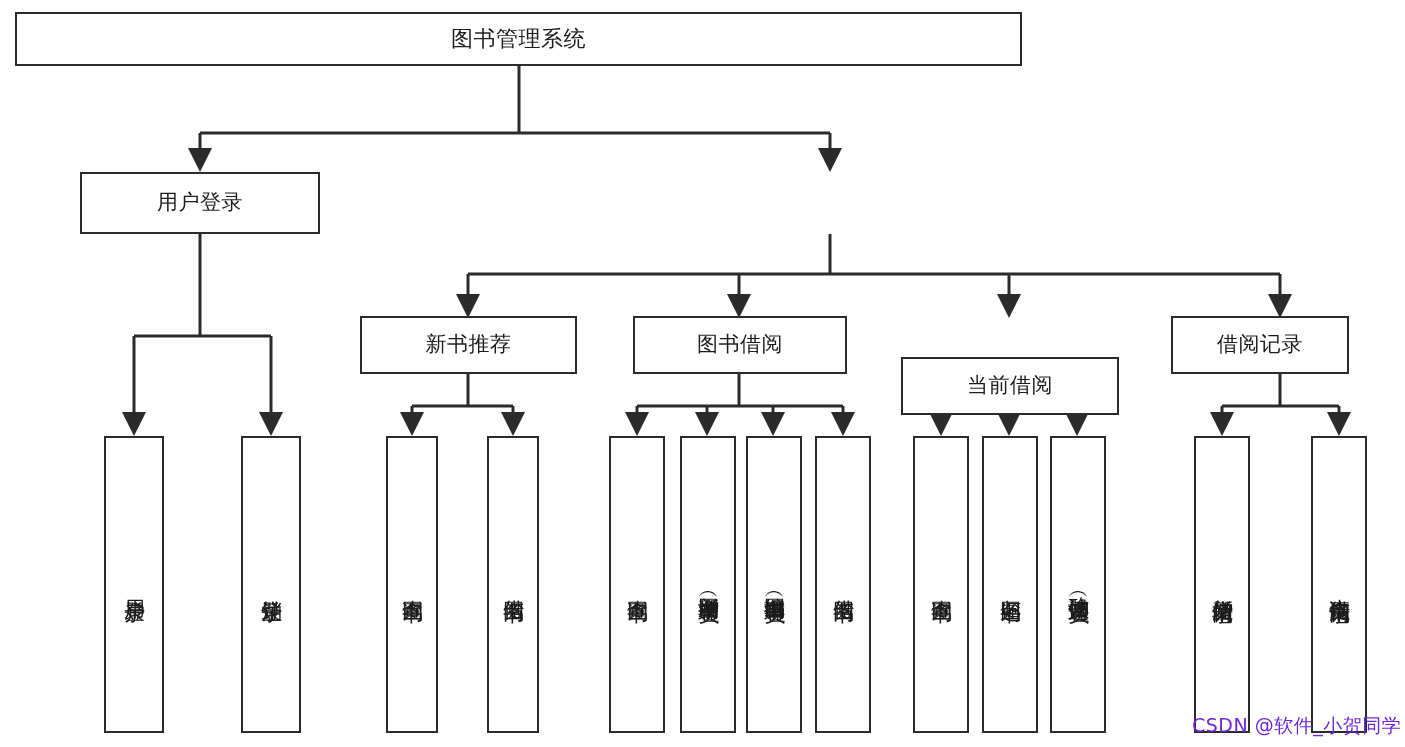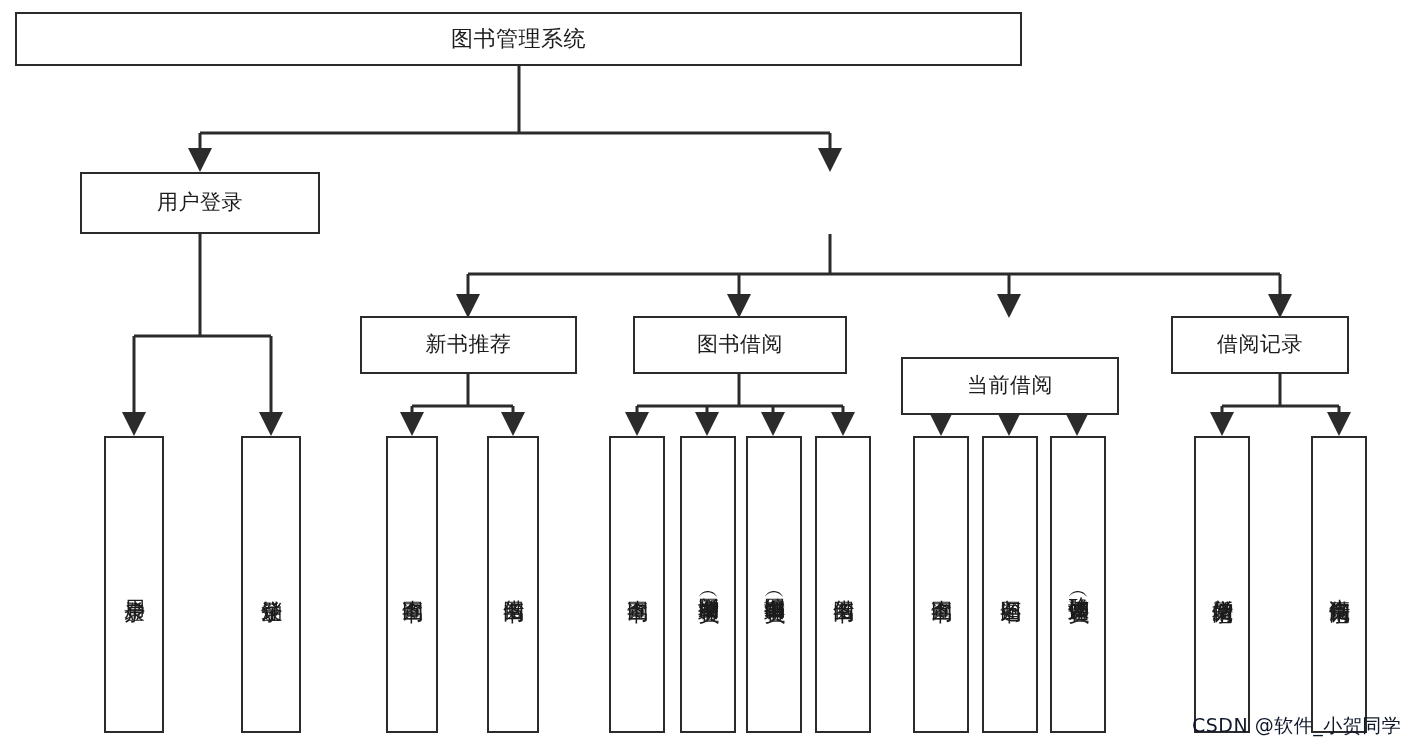--- a/index.html
+++ b/index.html
@@ -53,21 +53,21 @@
   #edges {
     position: absolute;
     left: 0;
     top: 0;
     width: 1405px;
     height: 747px;
     pointer-events: none;
   }
   .watermark {
     position: absolute;
-    color: #0f172a;
+    color: #6d28d9;
     font-size: 19px;
     letter-spacing: 0.5px;
     white-space: nowrap;
     user-select: none;
   }
 </style>
 </head>
 <body>
 
 <div id="canvas">

